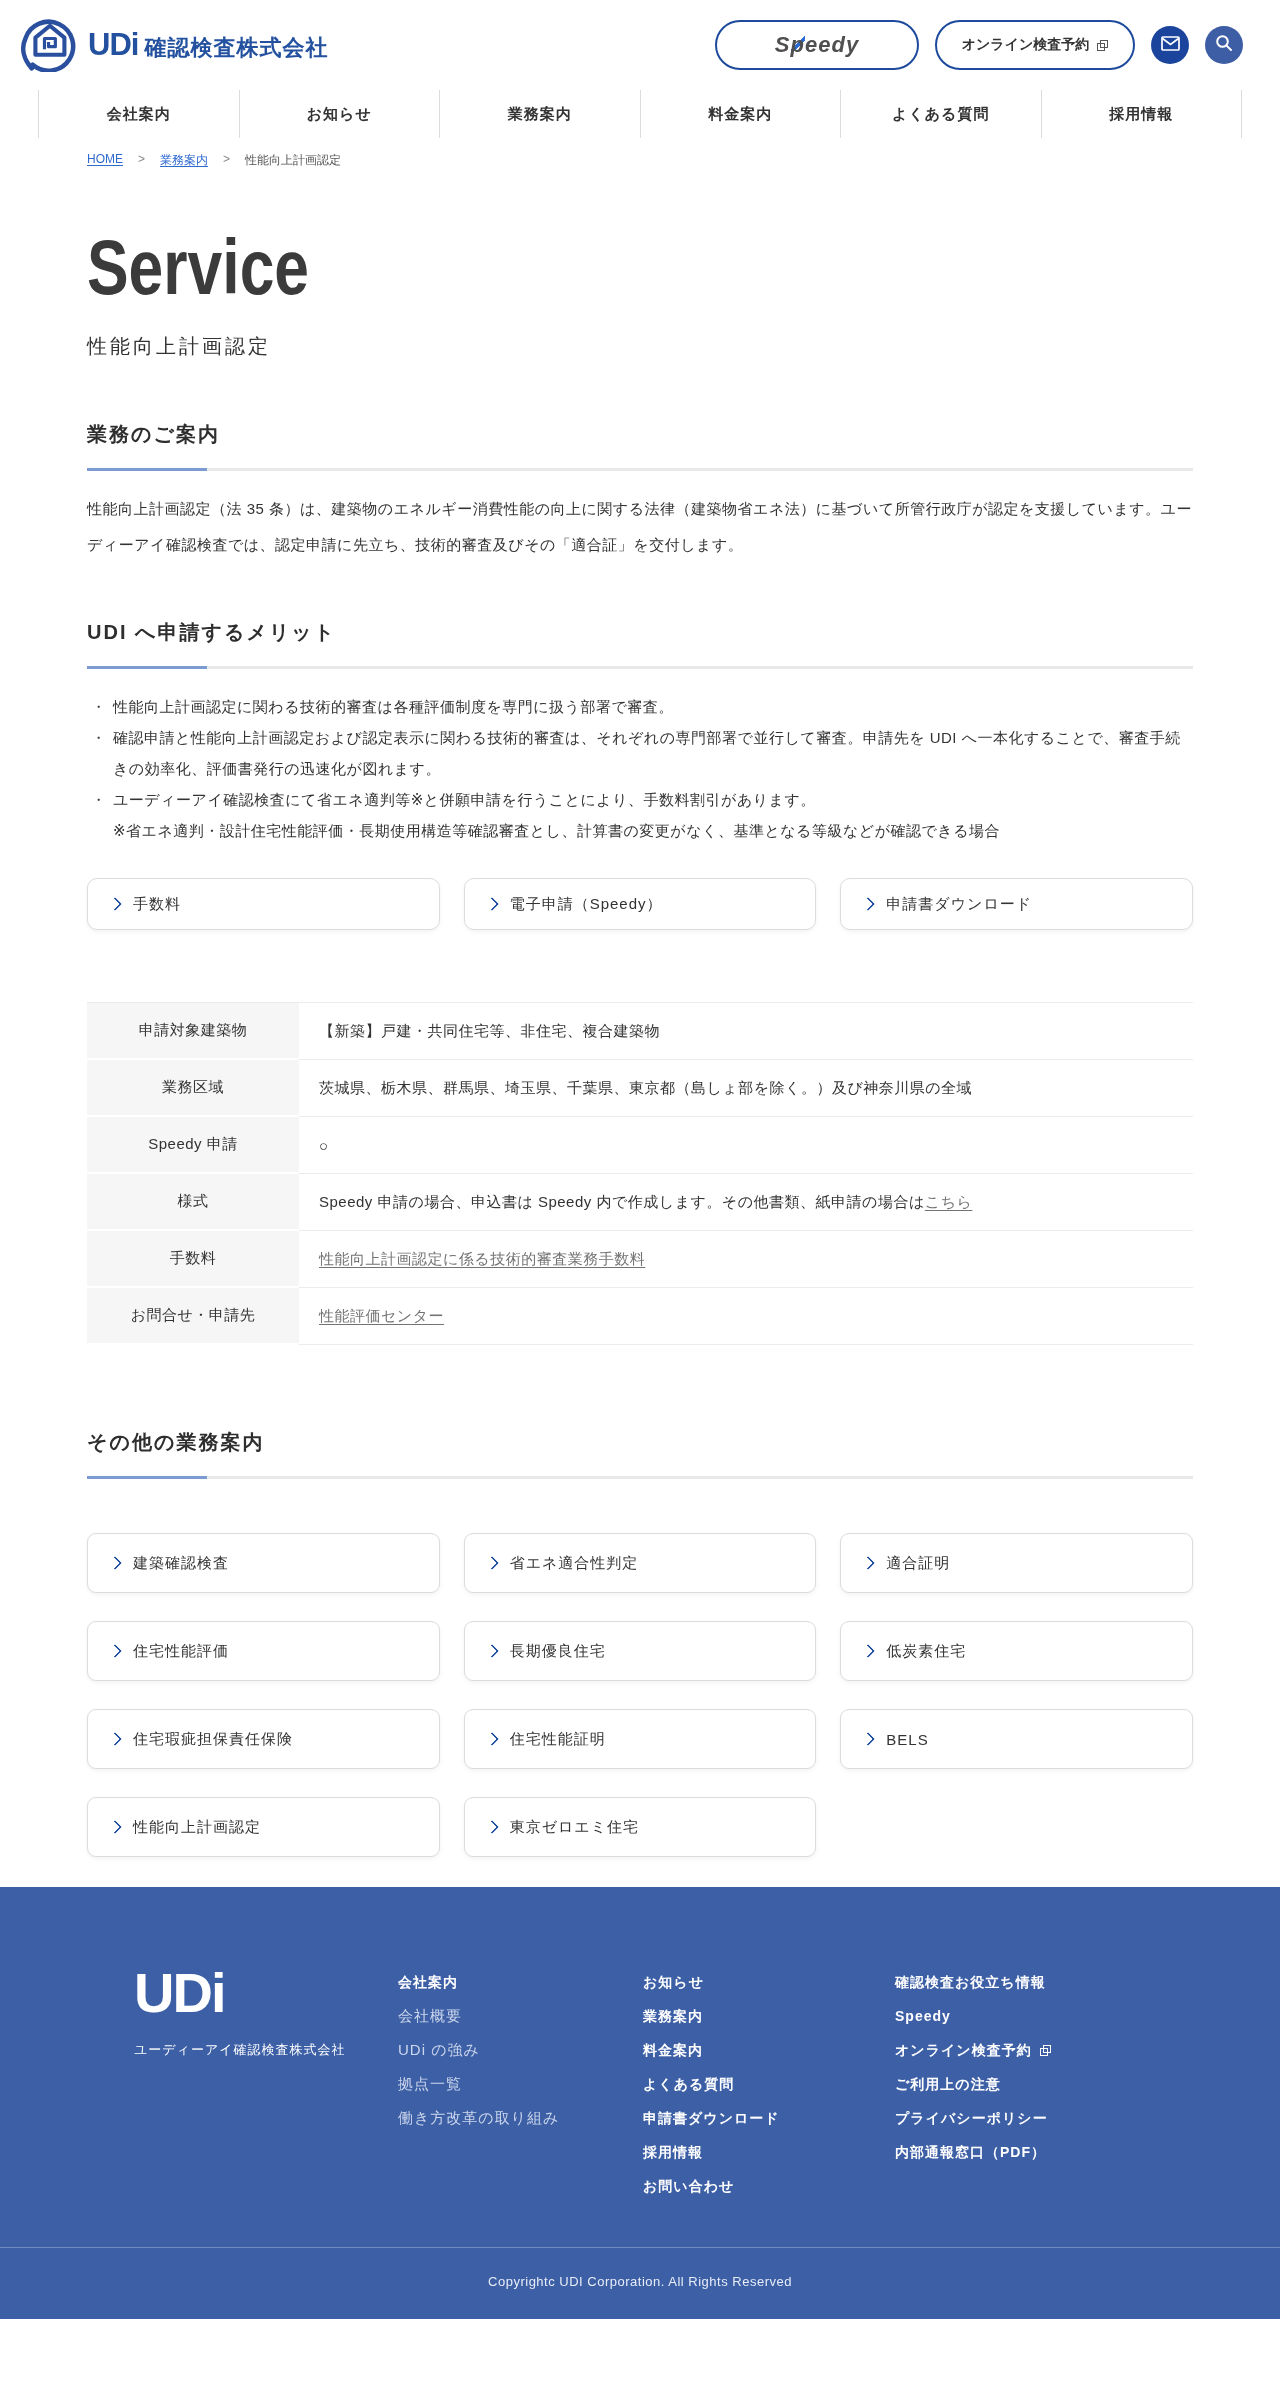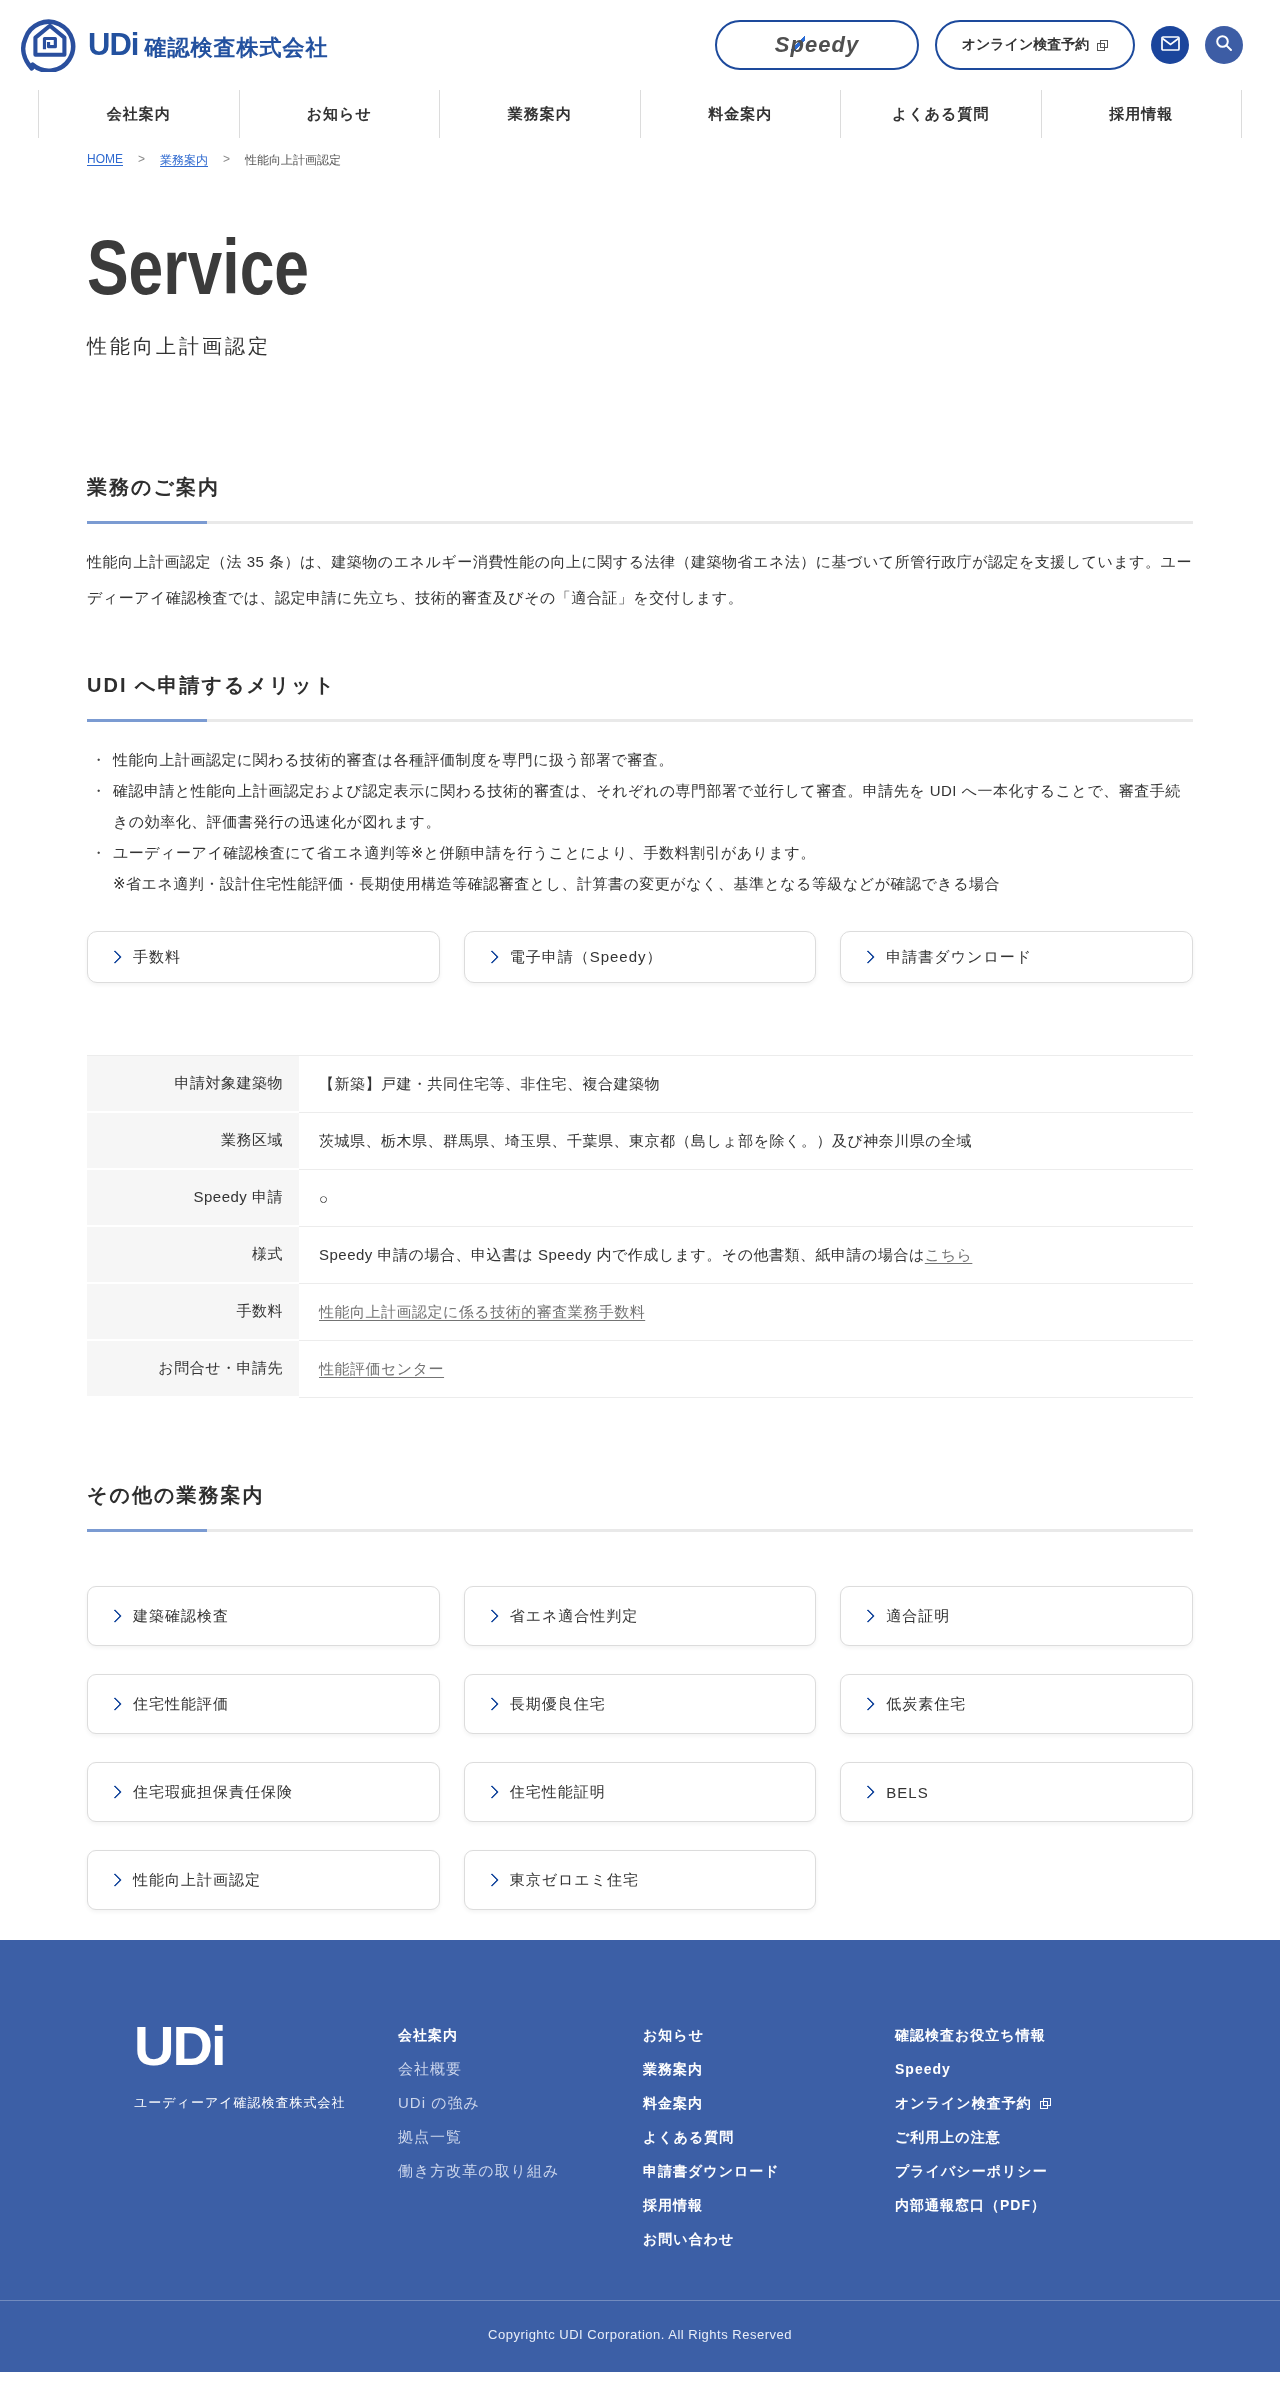--- a/index.html
+++ b/index.html
@@ -41,21 +41,21 @@
   .crumb-link{color:#2f6ad0;text-decoration:underline;text-underline-offset:2px;cursor:pointer;}
   .crumb-sep{color:#888;}
 
   
   h1.page-title{margin:56px auto 0;width:1106px;font-size:78px;line-height:84px;font-weight:700;color:#3b3b3b;
     transform:scaleX(0.8);transform-origin:left;letter-spacing:0px;}
   .page-subtitle{margin:24px auto 0;width:1106px;font-size:20px;letter-spacing:3px;color:#333;}
 
   
   .section{width:1106px;margin:0 auto;}
-  .sec-guide{margin-top:114px;}
+  .sec-guide{margin-top:61px;}
   .sec-merit{margin-top:56px;}
   .sec-others{margin-top:84px;}
   h2.sec-heading{margin:0;font-size:20px;font-weight:700;letter-spacing:2px;color:#2e2e2e;}
   .sec-divider{margin-top:20px;height:3px;background:linear-gradient(to right,#7b9bd2 0 120px,#e9e9e9 120px 100%);}
   p.sec-body{margin:20px 0 0;font-size:15px;line-height:36px;letter-spacing:0.5px;color:#333;}
 
   ul.merit-list{list-style:none;margin:22px 0 0;padding:0;}
   ul.merit-list li{position:relative;padding-left:26px;font-size:15px;line-height:31px;letter-spacing:0.5px;}
   ul.merit-list li::before{content:"・";position:absolute;left:4px;color:#444;}
   .merit-note{padding-left:26px;font-size:15px;line-height:31px;letter-spacing:0.5px;color:#333;}
@@ -66,21 +66,21 @@
   .others-grid{margin-top:54px;}
   .link-btn{display:flex;align-items:center;gap:13px;padding:0 22px;border:1px solid #dcdcdc;border-radius:10px;
     background:#fff;font-size:15px;color:#333;cursor:pointer;box-shadow:0 2px 4px rgba(0,0,0,0.05);letter-spacing:1px;}
   .quick-grid .link-btn{height:50px;}
   .others-grid .link-btn{height:58px;border-radius:9px;}
   .chev{display:inline-block;width:8px;height:8px;border-top:2.5px solid #1d4da0;border-right:2.5px solid #1d4da0;
     transform:rotate(45deg);border-radius:1px;flex:none;}
 
   
   table.spec-table{margin-top:72px;width:1106px;border-collapse:separate;border-spacing:0;border-top:1px solid #ececec;}
-  table.spec-table th{width:180px;background:#f6f6f6;text-align:right;font-weight:400;font-size:15px;color:#333;
+  table.spec-table th{width:180px;background:#f6f6f6;text-align:center;font-weight:400;font-size:15px;color:#333;
     padding:18px 16px;border-bottom:2px solid #ffffff;vertical-align:middle;letter-spacing:0.5px;}
   table.spec-table td{font-size:15px;color:#333;padding:18px 20px;border-bottom:1px solid #ececec;vertical-align:middle;letter-spacing:0.5px;}
   .tlink{color:#737373;text-decoration:underline;text-underline-offset:3px;cursor:pointer;margin-top:18px;}
 
   
   footer.site-footer{margin-top:30px;background:#3c5fa6;color:#fff;padding-top:78px;}
   .f-inner{display:flex;padding-left:134px;}
   .f-logoblock{width:264px;}
   .f-brand{font-size:56px;font-weight:800;letter-spacing:-2px;line-height:56px;}
   .f-company{margin-top:20px;font-size:13px;letter-spacing:1px;}

